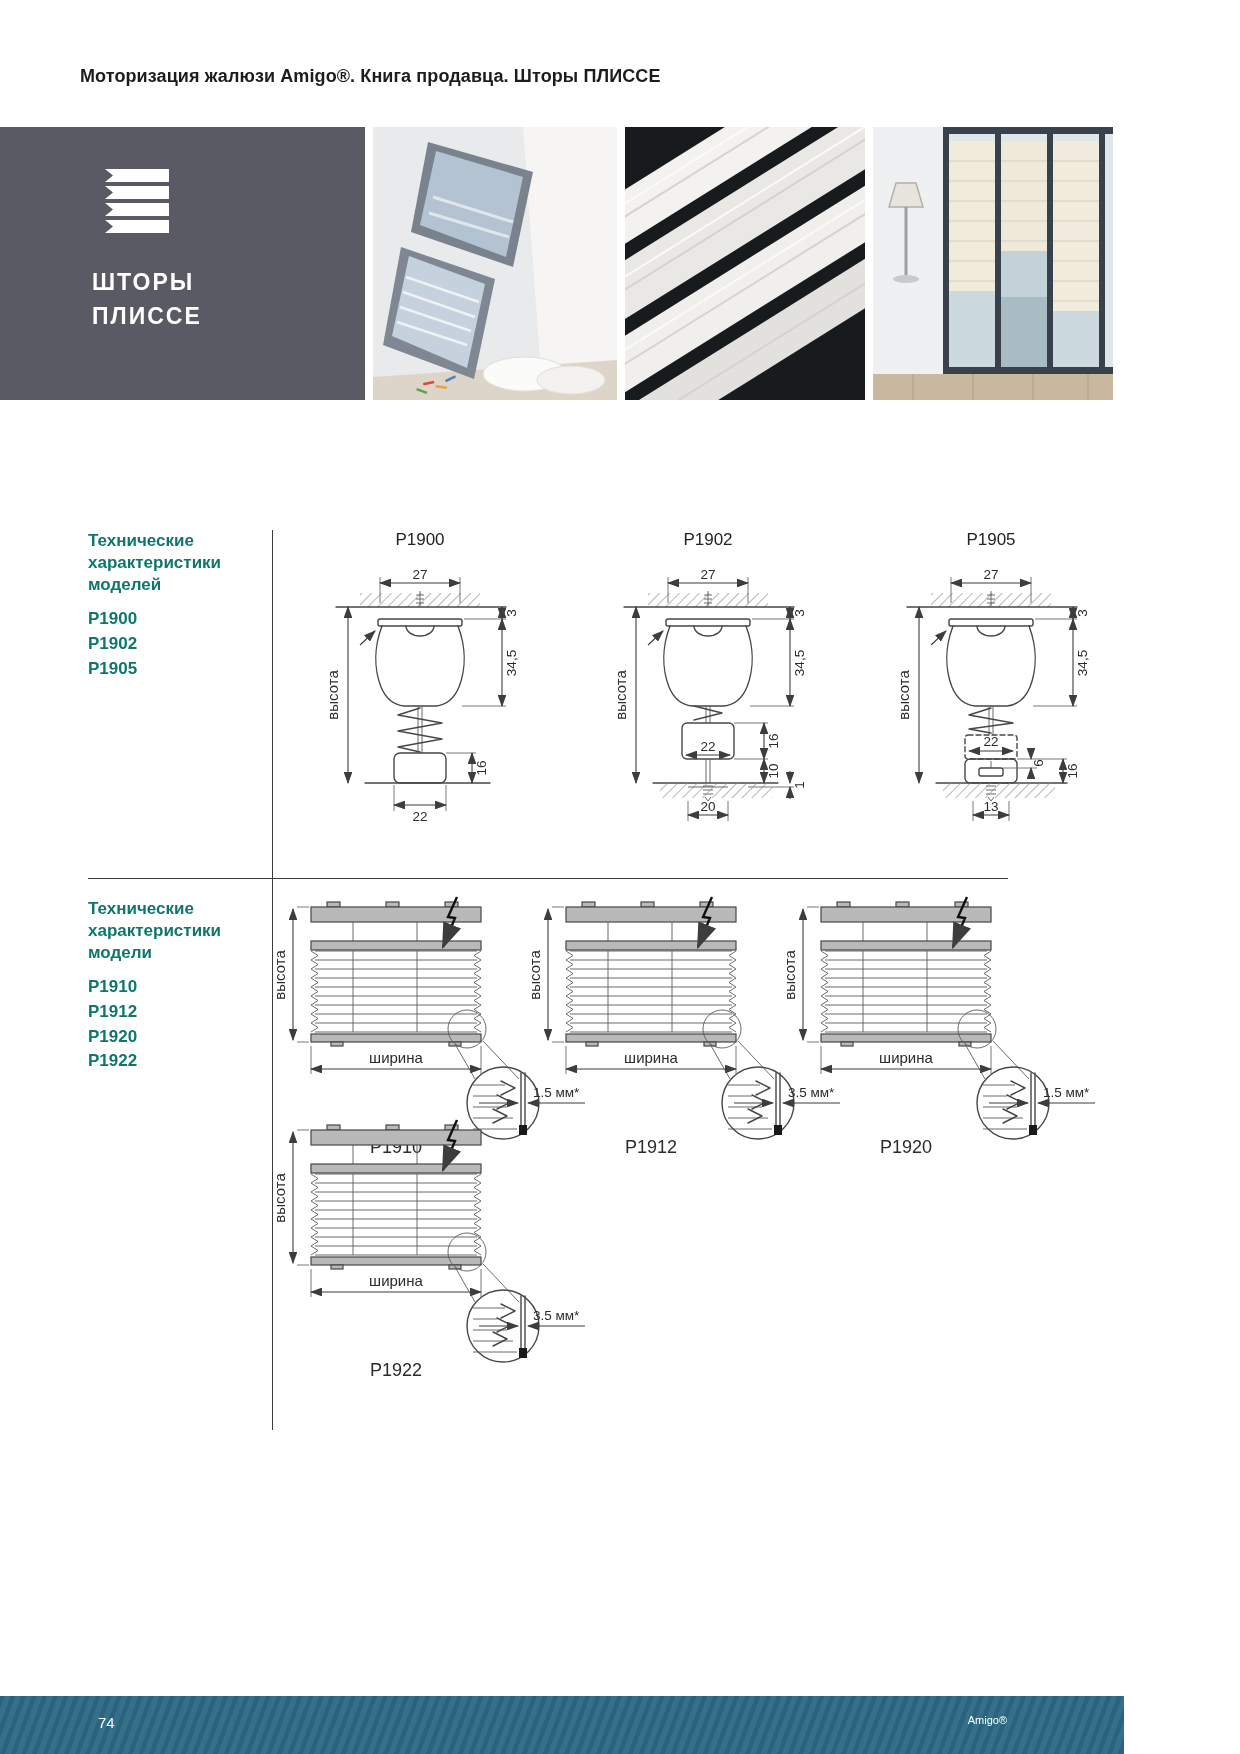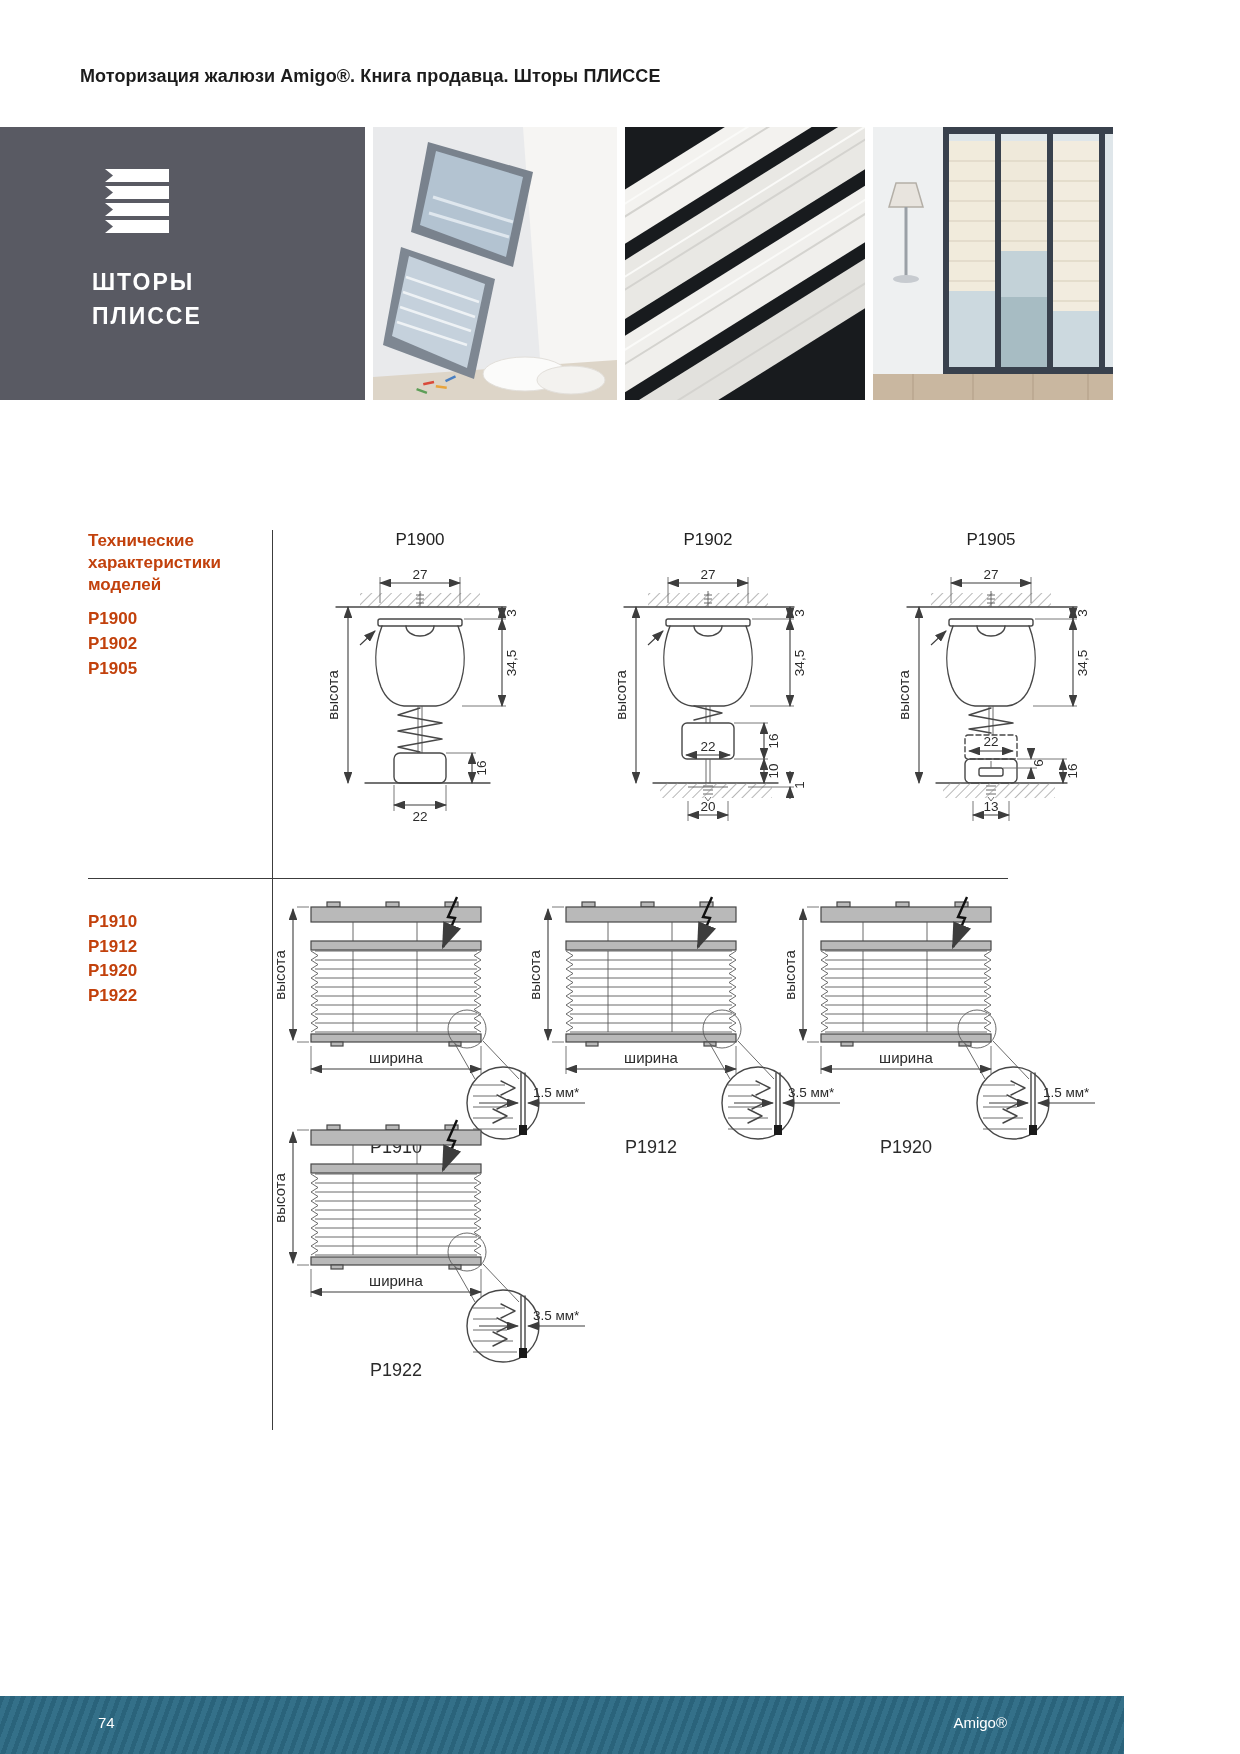--- a/index.html
+++ b/index.html
@@ -17,21 +17,21 @@
   .photo{position:absolute;top:0;height:273px;overflow:hidden;}
   .photo1{left:373px;width:244px;}
   .photo2{left:625px;width:240px;}
   .photo3{left:873px;width:240px;}
 
   
   .vrule{position:absolute;left:272px;top:530px;width:1px;height:900px;background:#3c3c3c;}
   .hrule{position:absolute;left:88px;top:878px;width:920px;height:1px;background:#3c3c3c;}
 
   
-  .side{position:absolute;left:88px;width:155px;color:#c2410c;}
+  .side{position:absolute;left:88px;width:155px;color:#0f766e;}
   .side-h{font-size:17px;font-weight:bold;line-height:1.28;}
   .side-models{margin-top:12px;font-size:17px;font-weight:bold;line-height:1.45;}
 
   .dg-title{position:absolute;width:120px;text-align:center;font-size:17px;color:#222;top:530px;}
 
   
   svg text{font-family:"Liberation Sans",sans-serif;fill:#2b2b2b;}
   .dimtxt{font-size:13.5px;}
   .axis{font-size:15px;}
   .biglabel{font-size:18px;}
@@ -40,21 +40,21 @@
   .dim{stroke:#3d3d3d;stroke-width:1.1;fill:none;}
   .ext{stroke:#6a6a6a;stroke-width:.9;fill:none;}
   .rail{fill:#b9b9b9;stroke:#474747;stroke-width:1.2;}
   .bolt{stroke:#111;stroke-width:2.4;fill:none;stroke-linejoin:miter;}
 
   
   .footer{position:absolute;left:0;top:1696px;width:1124px;height:106px;
     background:repeating-linear-gradient(110deg,#2a637b 0 4.5px,#347089 4.5px 10px);
     border-bottom:8px solid #235468;}
   .footer .pg{position:absolute;left:98px;top:18px;color:#fff;font-size:15px;}
-  .footer .brand{position:absolute;right:117px;top:18px;color:#fff;font-size:15px;}
+  .footer .brand{position:absolute;right:117px;top:18px;color:#fff;font-size:11px;}
 </style>
 </head>
 <body>
 
 <div class="page">
 
   <svg width="0" height="0" style="position:absolute" aria-hidden="true">
     <defs>
       <pattern id="hatch" width="7" height="7" patternUnits="userSpaceOnUse" patternTransform="rotate(45)">
         <line x1="0" y1="0" x2="0" y2="7" stroke="#8f8f8f" stroke-width="1.3"></line>
@@ -285,20 +285,21 @@
     <line class="ext" x1="136" y1="194" x2="186" y2="194"></line>
     <line class="dim" x1="182" y1="194" x2="182" y2="218" marker-start="url(#as)" marker-end="url(#ae)"></line>
     <text class="dimtxt" transform="rotate(-90 196 206)" x="196" y="206" text-anchor="middle">16</text>
     <line class="ext" x1="92" y1="236" x2="92" y2="256"></line>
     <line class="ext" x1="128" y1="236" x2="128" y2="256"></line>
     <text class="dimtxt" x="110" y="246" text-anchor="middle">13</text>
     <line class="dim" x1="92" y1="250" x2="128" y2="250" marker-start="url(#as)" marker-end="url(#ae)"></line>
   </svg>
 
   <div class="side" style="top:898px">
+    <div class="side-h">Технические характеристики модели</div>
     <div class="side-models">
       <div>P1910</div>
       <div>P1912</div>
       <div>P1920</div>
       <div>P1922</div>
     </div>
   </div>
 
   <svg class="abs" style="left:267px;top:895px" width="320" height="270" viewBox="0 0 320 270">
     <rect class="rail" x="60" y="7" width="13" height="5"></rect>

